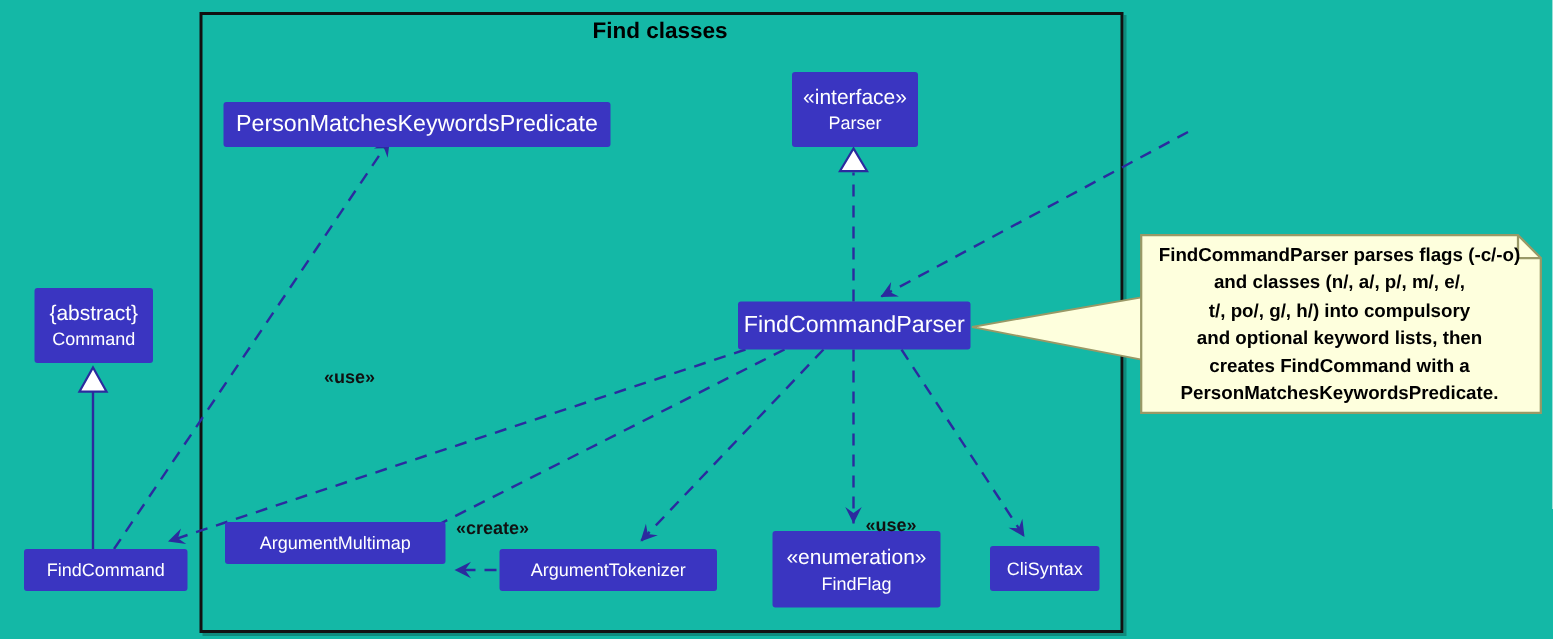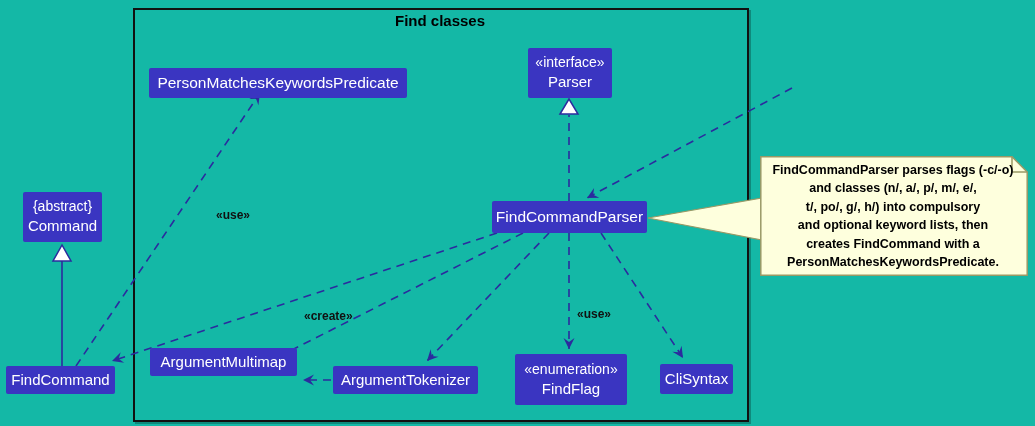--- a/index.html
+++ b/index.html
@@ -23,24 +23,24 @@
   #frame-title{
     position:absolute;left:133px;top:12px;width:614px;text-align:center;
     font-size:15px;font-weight:bold;color:#000;z-index:2;
   }
   #edges{position:absolute;left:0;top:0;width:1035px;height:426px;z-index:3;}
   .node{
     position:absolute;background:var(--node-fill);color:var(--node-text);
     display:flex;flex-direction:column;align-items:center;justify-content:center;
     border-radius:2px;z-index:4;text-align:center;line-height:1.35;
   }
-  .node .lbl{font-size:15px;white-space:nowrap;}
+  .node .lbl{font-size:12px;white-space:nowrap;}
   .node .stereo{font-size:14px;white-space:nowrap;}
   .edge-label{
-    position:absolute;font-size:12px;font-weight:bold;color:#111;z-index:5;white-space:nowrap;
+    position:absolute;font-size:12px;font-weight:bold;color:#111;z-index:5;white-space:nowrap;margin-top:36px;
   }
   #note{
     position:absolute;left:760px;top:156px;width:268px;height:120px;z-index:4;font-weight:bold;
   }
   #note-shape{position:absolute;left:0;top:0;}
   #note-text{
     position:absolute;left:4px;top:5px;width:258px;
     font-size:12.5px;line-height:18.4px;color:#000;text-align:center;z-index:5;
   }
   #note-text div{white-space:nowrap;}
@@ -96,21 +96,21 @@
 
   <div class="node" style="left:492px;top:201px;width:155px;height:32px">
     <span class="lbl" style="font-size:15.5px">FindCommandParser</span>
   </div>
 
   <div class="node" style="left:23px;top:192px;width:79px;height:50px">
     <span class="stereo">{abstract}</span>
     <span class="lbl">Command</span>
   </div>
 
-  <div class="node" style="left:6px;top:366px;width:109px;height:28px">
+  <div class="node" style="left:16px;top:366px;width:109px;height:28px">
     <span class="lbl">FindCommand</span>
   </div>
 
   <div class="node" style="left:150px;top:348px;width:147px;height:28px">
     <span class="lbl">ArgumentMultimap</span>
   </div>
 
   <div class="node" style="left:333px;top:366px;width:145px;height:28px">
     <span class="lbl">ArgumentTokenizer</span>
   </div>

